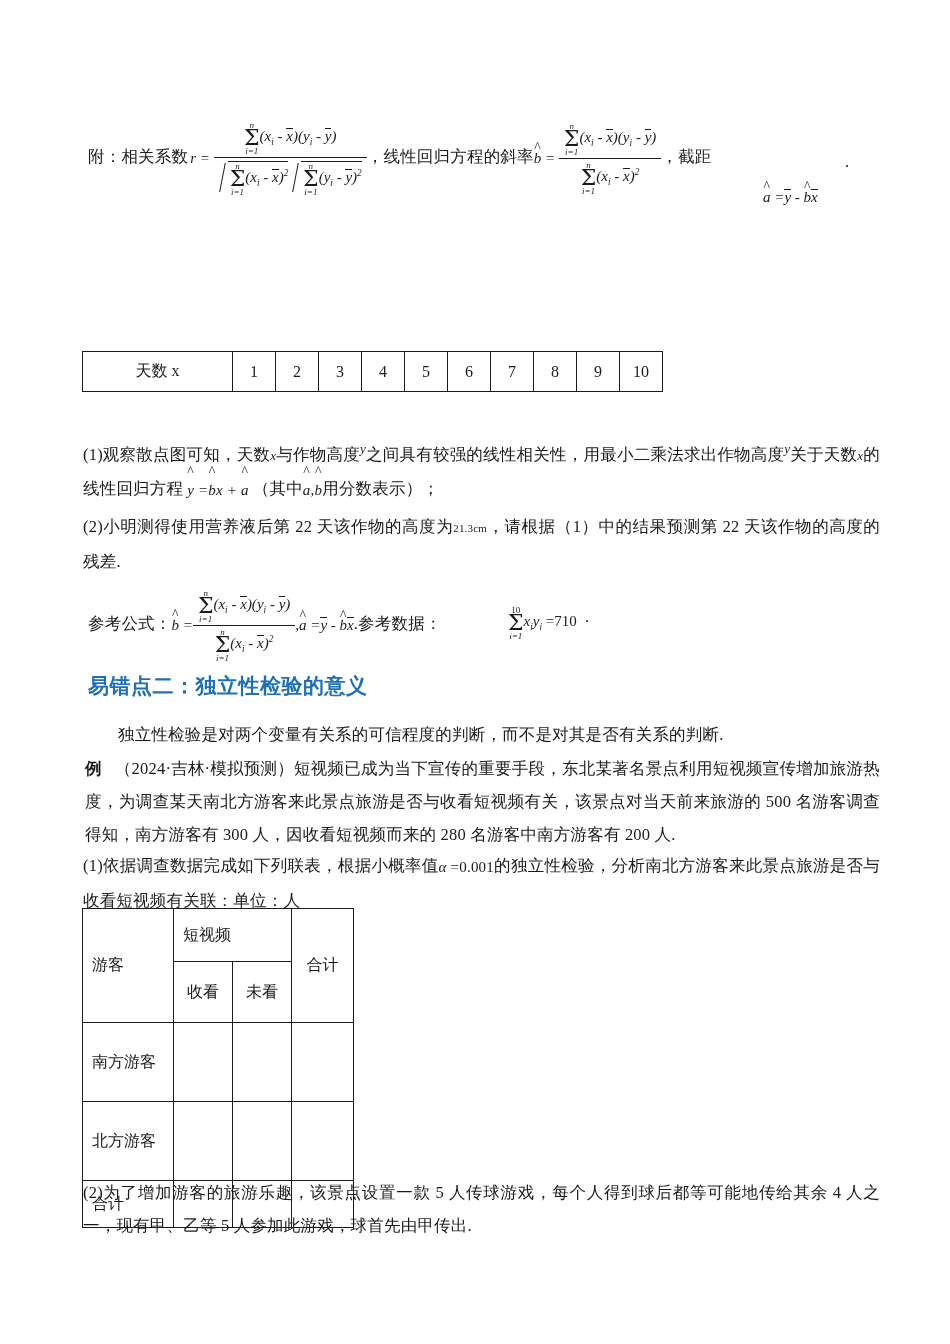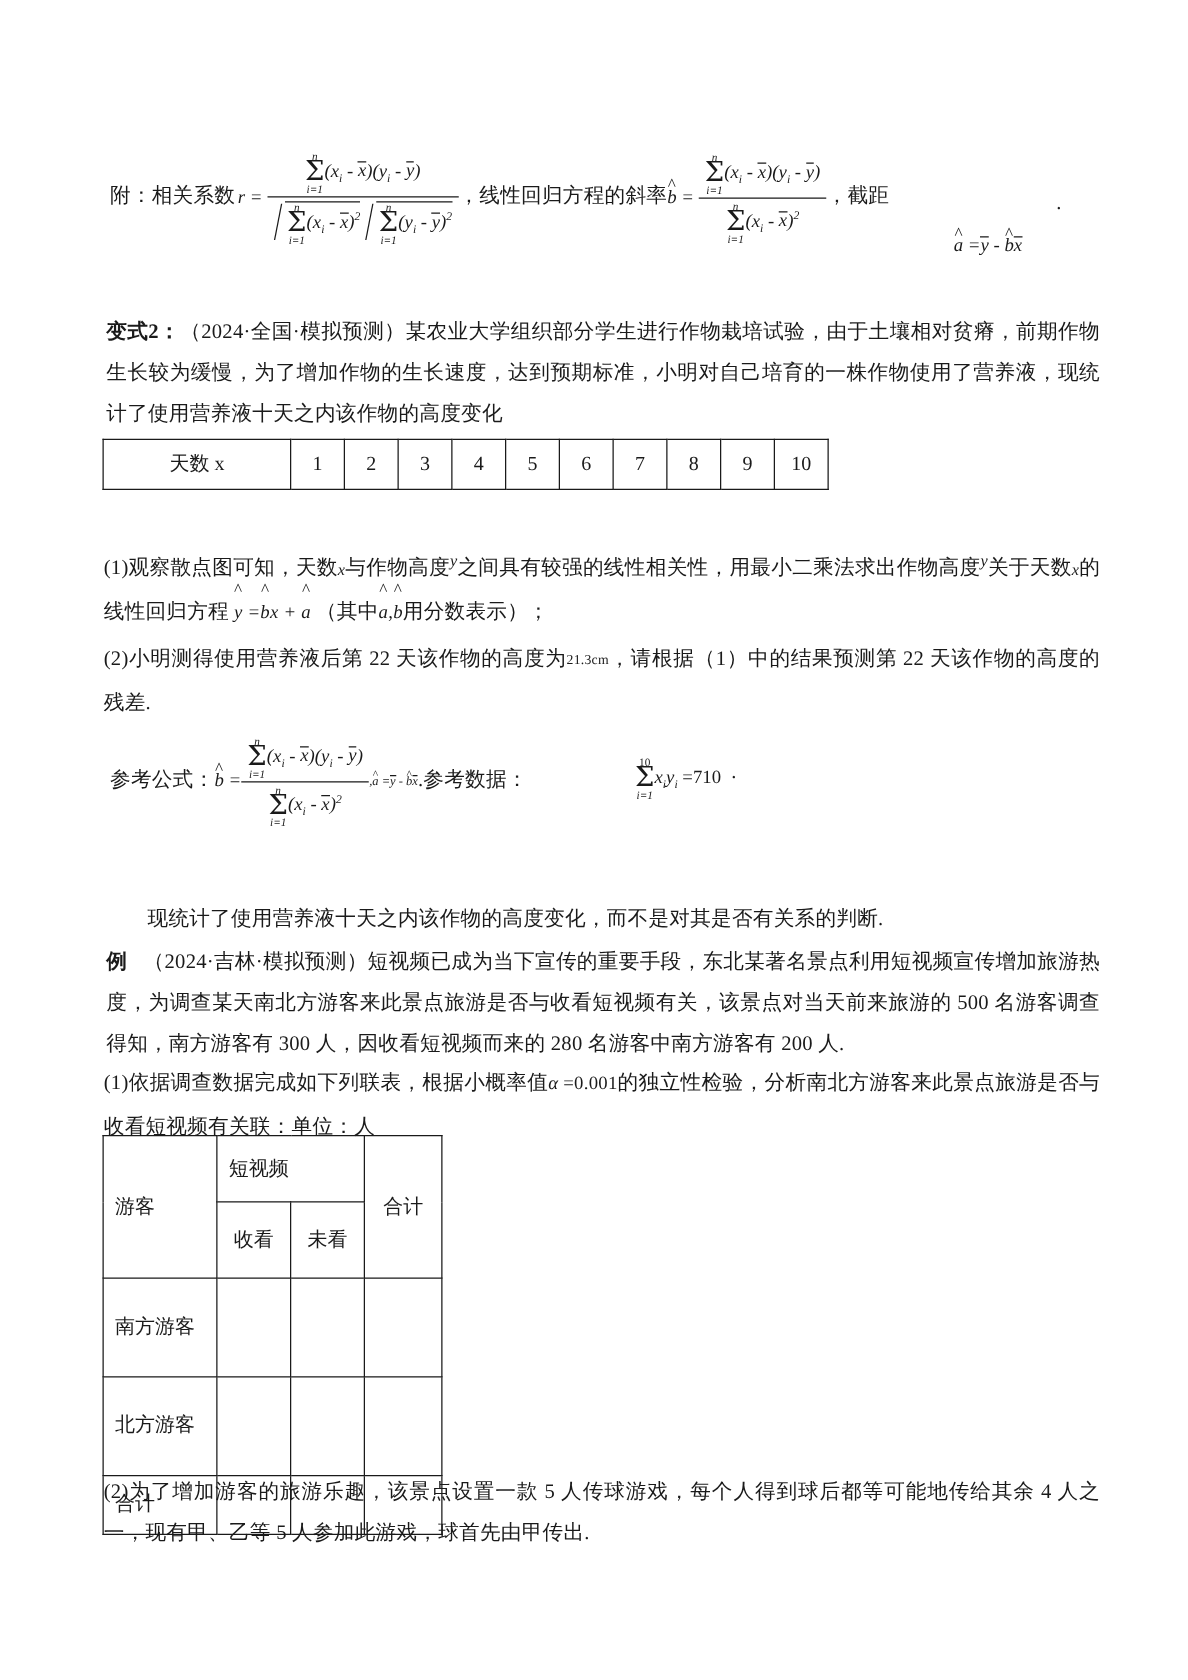--- a/index.html
+++ b/index.html
@@ -173,23 +173,20 @@
         </span>
       </span><span class="body-text">，截距</span>
   </div>
 
   <div class="blk body-text" style="left:845px; top:145px;">.</div>
 
   <div class="blk math" style="left:763px; top:188px; font-size:15px;">
     <span class="hat">a</span>&nbsp;=<span class="ovl">y</span>&nbsp;-&nbsp;<span class="hat">b</span><span class="ovl">x</span>
   </div>
 
-  <div class="blk body-text" style="left:85px; top:248px; width:795px;">
-    <span class="bold">变式2：</span><span>（2024·全国·模拟预测）</span><span>某农业大学组织部分学生进行作物栽培试验，由于土壤相对贫瘠，前期作物生长较为缓慢，为了增加作物的生长速度，达到预期标准，小明对自己培育的一株作物使用了营养液，现统计了使用营养液十天之内该作物的高度变化</span>
-  </div>
 
   <div class="blk" style="left:80px; top:344px;">
     <table class="grid data-table">
       <tbody>
           <tr>
         <td class="rowlab">
           <span>天数 x</span>
         </td>
         <td class="val">1</td>
         <td class="val">2</td>
@@ -215,32 +212,33 @@
   </div>
 
   <div class="blk" style="left:88px; top:588px;">
     <span class="body-text">参考公式：</span><span class="math" style="font-size:15px;"><span class="hat">b</span>&nbsp;=</span><span class="frac math" style="font-size:15px;">
         <span class="num">
           <span class="sum"><span class="lim top">n</span><span class="big">Σ</span><span class="lim bot">i=1</span></span>(<span style="font-style:italic;">x</span><sub class="idx">i</sub> - <span class="ovl">x</span>)(<span style="font-style:italic;">y</span><sub class="idx">i</sub> - <span class="ovl">y</span>)
         </span>
         <span class="den">
           <span class="sum"><span class="lim top">n</span><span class="big">Σ</span><span class="lim bot">i=1</span></span>(<span style="font-style:italic;">x</span><sub class="idx">i</sub> - <span class="ovl">x</span>)<sup class="pw">2</sup>
         </span>
-      </span><span class="math" style="font-size:10px;">,<span class="hat">a</span>&nbsp;=<span class="ovl">y</span>&nbsp;-&nbsp;<span class="hat">b</span><span class="ovl">x</span></span><span class="body-text">.</span><span class="body-text">参考数据：</span>
+      </span><span class="math" style="font-size:15px;">,<span class="hat">a</span>&nbsp;=<span class="ovl">y</span>&nbsp;-&nbsp;<span class="hat">b</span><span class="ovl">x</span></span><span class="body-text">.</span><span class="body-text">参考数据：</span>
   </div>
 
   <div class="blk math" style="left:508px; top:605px; font-size:15px;">
     <span class="sum">
       <span class="lim top" style="font-style:normal;">10</span><span class="big">Σ</span><span class="lim bot">i=1</span>
     </span><span style="font-style:italic;">x</span><sub class="idx">i</sub><span style="font-style:italic;">y</span><sub class="idx">i</sub>&nbsp;<span style="font-style:normal;">=710</span>
   </div>
   <div class="blk body-text" style="left:585px; top:600px;">.</div>
 
-
-  <div class="blk body-text indent2" style="left:85px; top:718px; width:795px;">现统计了使用营养液十天之内该作物的高度变化，而不是对其是否有关系的判断.</div>
+  <div class="blk sec-heading" style="left:88px; top:672px; color:#1f6fb5;">易错点二：独立性检验的意义</div>
+
+  <div class="blk body-text indent2" style="left:85px; top:718px; width:795px;">独立性检验是对两个变量有关系的可信程度的判断，而不是对其是否有关系的判断.</div>
 
   <div class="blk body-text" style="left:85px; top:752px; width:795px;">
     <span class="bold">例</span>&nbsp;&nbsp;&nbsp;<span>（2024·吉林·模拟预测）</span><span>短视频已成为当下宣传的重要手段，东北某著名景点利用短视频宣传增加旅游热度，为调查某天南北方游客来此景点旅游是否与收看短视频有关，该景点对当天前来旅游的 500 名游客调查得知，南方游客有 300 人，因收看短视频而来的 280 名游客中南方游客有 200 人.</span>
   </div>
 
   <div class="blk body-text" style="left:83px; top:849px; width:797px;">
     <span>(1)依据调查数据完成如下列联表，根据小概率值</span><span class="math" style="font-size:15px; font-style:normal;"><span style="font-style:italic;">α</span>&nbsp;=0.001</span><span>的独立性检验，分析南北方游客来此景点旅游是否与收看短视频有关联：单位：人</span>
   </div>
 
   <div class="blk" style="left:80px; top:898px;">

